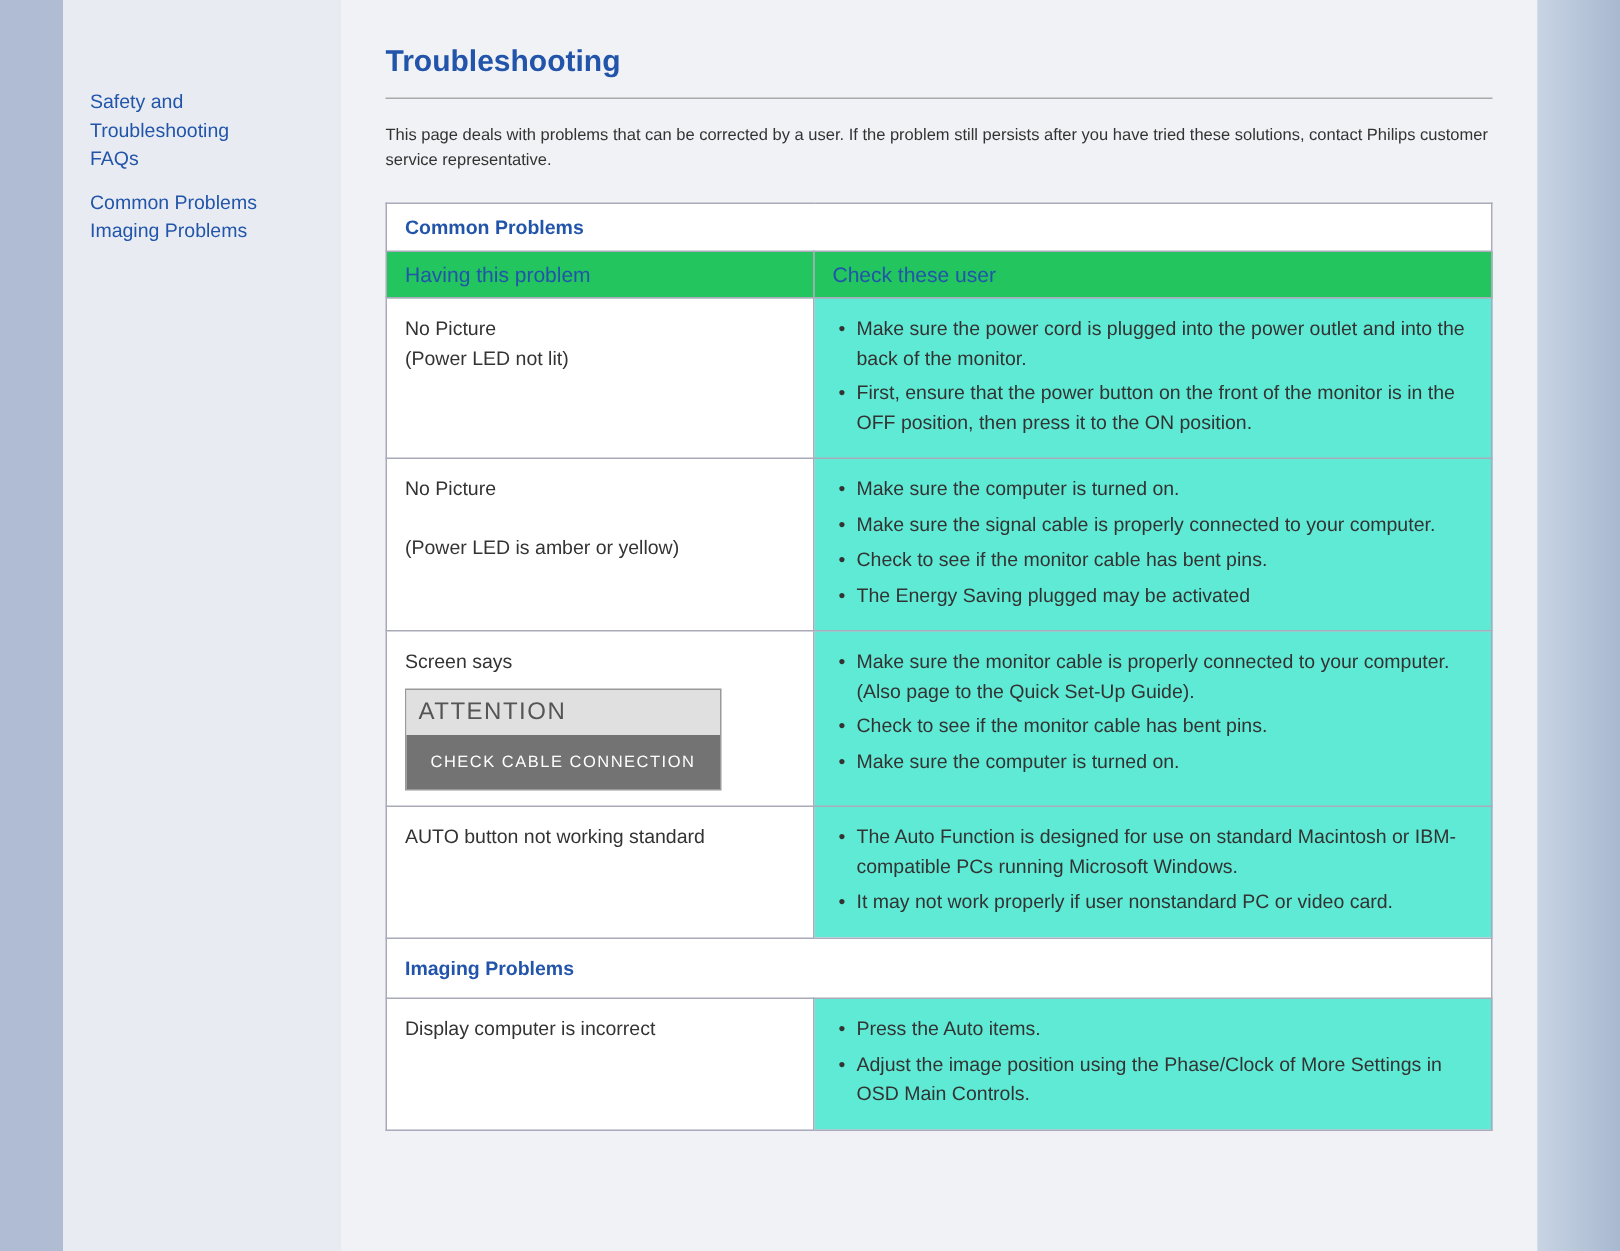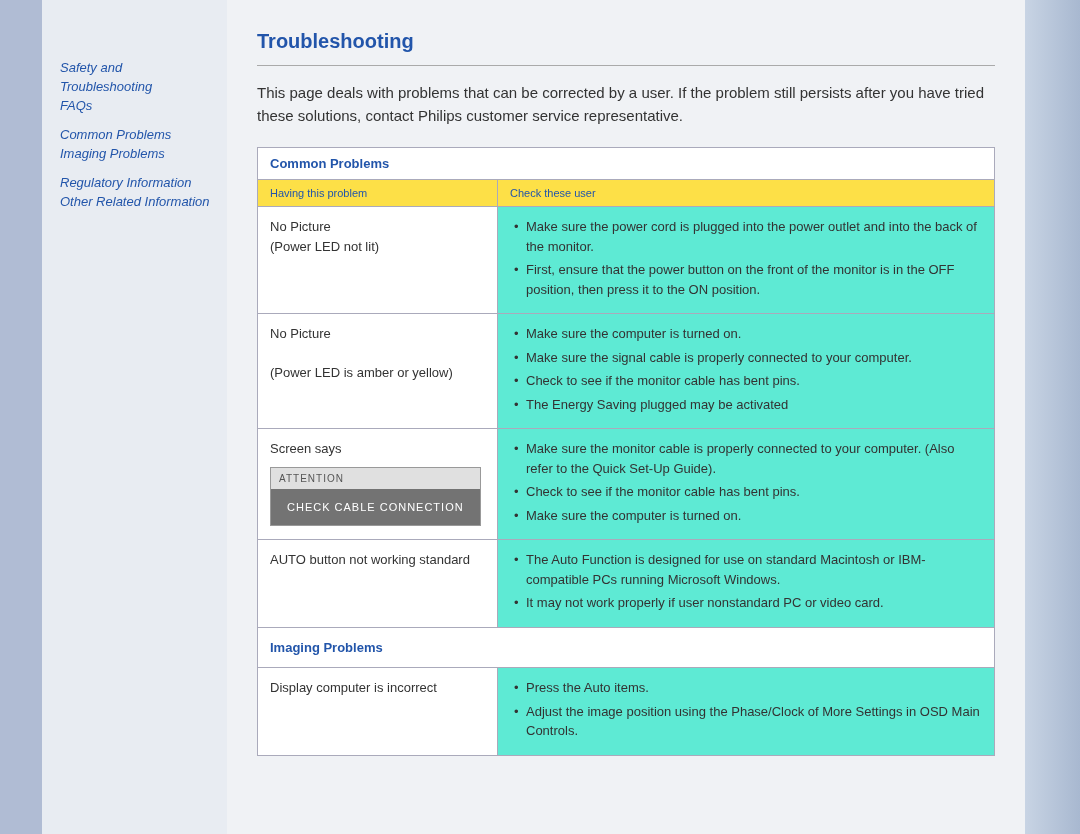--- a/index.html
+++ b/index.html
@@ -36,21 +36,20 @@
       display: block;
       color: #2255aa;
       text-decoration: none;
       font-size: 13px;
       margin-bottom: 4px;
       cursor: pointer;
     }
 
     .sidebar-group {
       margin-bottom: 14px;
-      font-style: italic;
     }
 
     .main-content {
       flex: 1;
       background: #f0f2f5;
       padding: 30px 30px 40px 30px;
     }
 
     .right-accent {
       width: 55px;
@@ -65,21 +64,21 @@
       margin-bottom: 12px;
     }
 
     .divider {
       border: none;
       border-top: 1px solid #aaa;
       margin-bottom: 16px;
     }
 
     .intro-text {
-      font-size: 15px;
+      font-size: 11px;
       color: #333;
       margin-bottom: 20px;
       line-height: 1.5;
     }
 
     .problems-table {
       width: 100%;
       border-collapse: collapse;
       border: 1px solid #aab;
       margin-bottom: 0;
@@ -89,39 +88,39 @@
       background: #fff;
       text-align: left;
       padding: 8px 12px;
       font-size: 13px;
       font-weight: bold;
       color: #2255aa;
       border: 1px solid #aab;
     }
 
     .problems-table th.col-header {
-      background: #fde047;
+      background: #22c55e;
       text-align: left;
       padding: 7px 12px;
-      font-size: 11px;
+      font-size: 14px;
       color: #2255aa;
       border: 1px solid #aab;
       font-weight: normal;
     }
 
     .problems-table td {
       padding: 10px 12px;
       border: 1px solid #aab;
       vertical-align: top;
       font-size: 13px;
       line-height: 1.5;
     }
 
     .problems-table td.problem-col {
-      width: 240px;
+      width: 285px;
       background: #fff;
       vertical-align: top;
     }
 
     .problems-table td.solution-col {
       background: #5eead4;
       vertical-align: top;
     }
 
     .problems-table ul {
@@ -146,21 +145,21 @@
 
     .attention-box {
       display: inline-block;
       border: 1px solid #999;
       margin-top: 8px;
     }
 
     .attention-label {
       background: #e0e0e0;
       color: #555;
-      font-size: 10px;
+      font-size: 16px;
       letter-spacing: 1px;
       padding: 3px 8px;
       text-transform: uppercase;
     }
 
     .attention-message {
       background: #737373;
       color: #fff;
       font-size: 11px;
       letter-spacing: 1px;
@@ -187,24 +186,20 @@
   <div class="sidebar">
     <div class="sidebar-group">
       <a class="sidebar-link">Safety and</a>
       <a class="sidebar-link">Troubleshooting</a>
       <a class="sidebar-link">FAQs</a>
     </div>
     <div class="sidebar-group">
       <a class="sidebar-link">Common Problems</a>
       <a class="sidebar-link">Imaging Problems</a>
     </div>
-    <div class="sidebar-group">
-      <a class="sidebar-link">Regulatory Information</a>
-      <a class="sidebar-link">Other Related Information</a>
-    </div>
   </div>
 
   <div class="main-content">
     <h1 class="page-title">Troubleshooting</h1>
     <hr class="divider">
     <p class="intro-text">This page deals with problems that can be corrected by a user. If the problem still persists after you have tried these solutions, contact Philips customer service representative.</p>
 
     <table class="problems-table">
       <thead>
         <tr>
@@ -247,21 +242,21 @@
           <td class="problem-col">
             <span>Screen says</span>
             <br>
             <div class="attention-box">
               <div class="attention-label">ATTENTION</div>
               <div class="attention-message">CHECK CABLE CONNECTION</div>
             </div>
           </td>
           <td class="solution-col">
             <ul>
-              <li>Make sure the monitor cable is properly connected to your computer. (Also refer to the Quick Set-Up Guide).</li>
+              <li>Make sure the monitor cable is properly connected to your computer. (Also page to the Quick Set-Up Guide).</li>
               <li>Check to see if the monitor cable has bent pins.</li>
               <li>Make sure the computer is turned on.</li>
             </ul>
           </td>
         </tr>
 
         <tr>
           <td class="problem-col">
             <span>AUTO button not working standard</span>
           </td>

